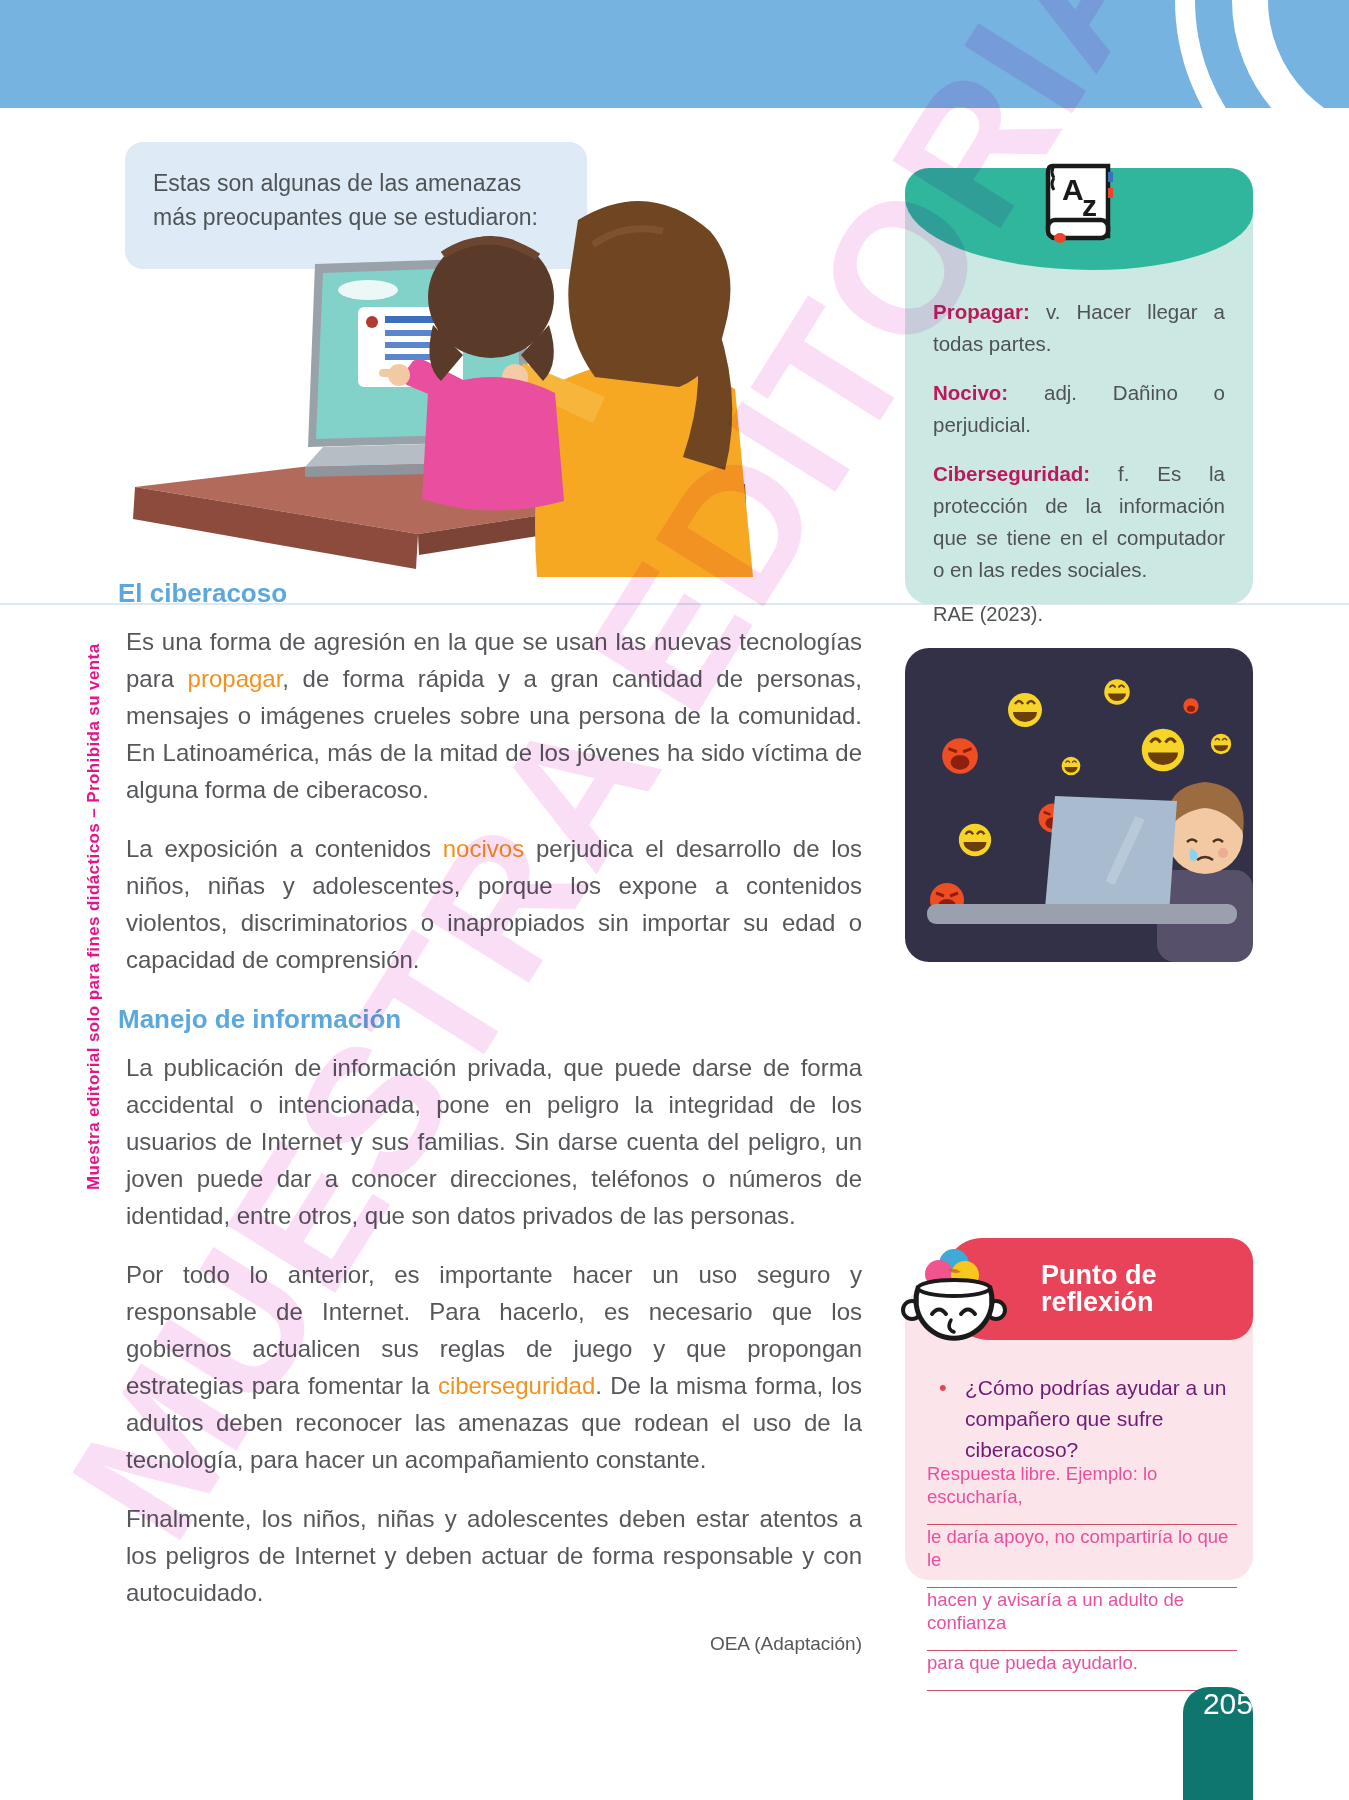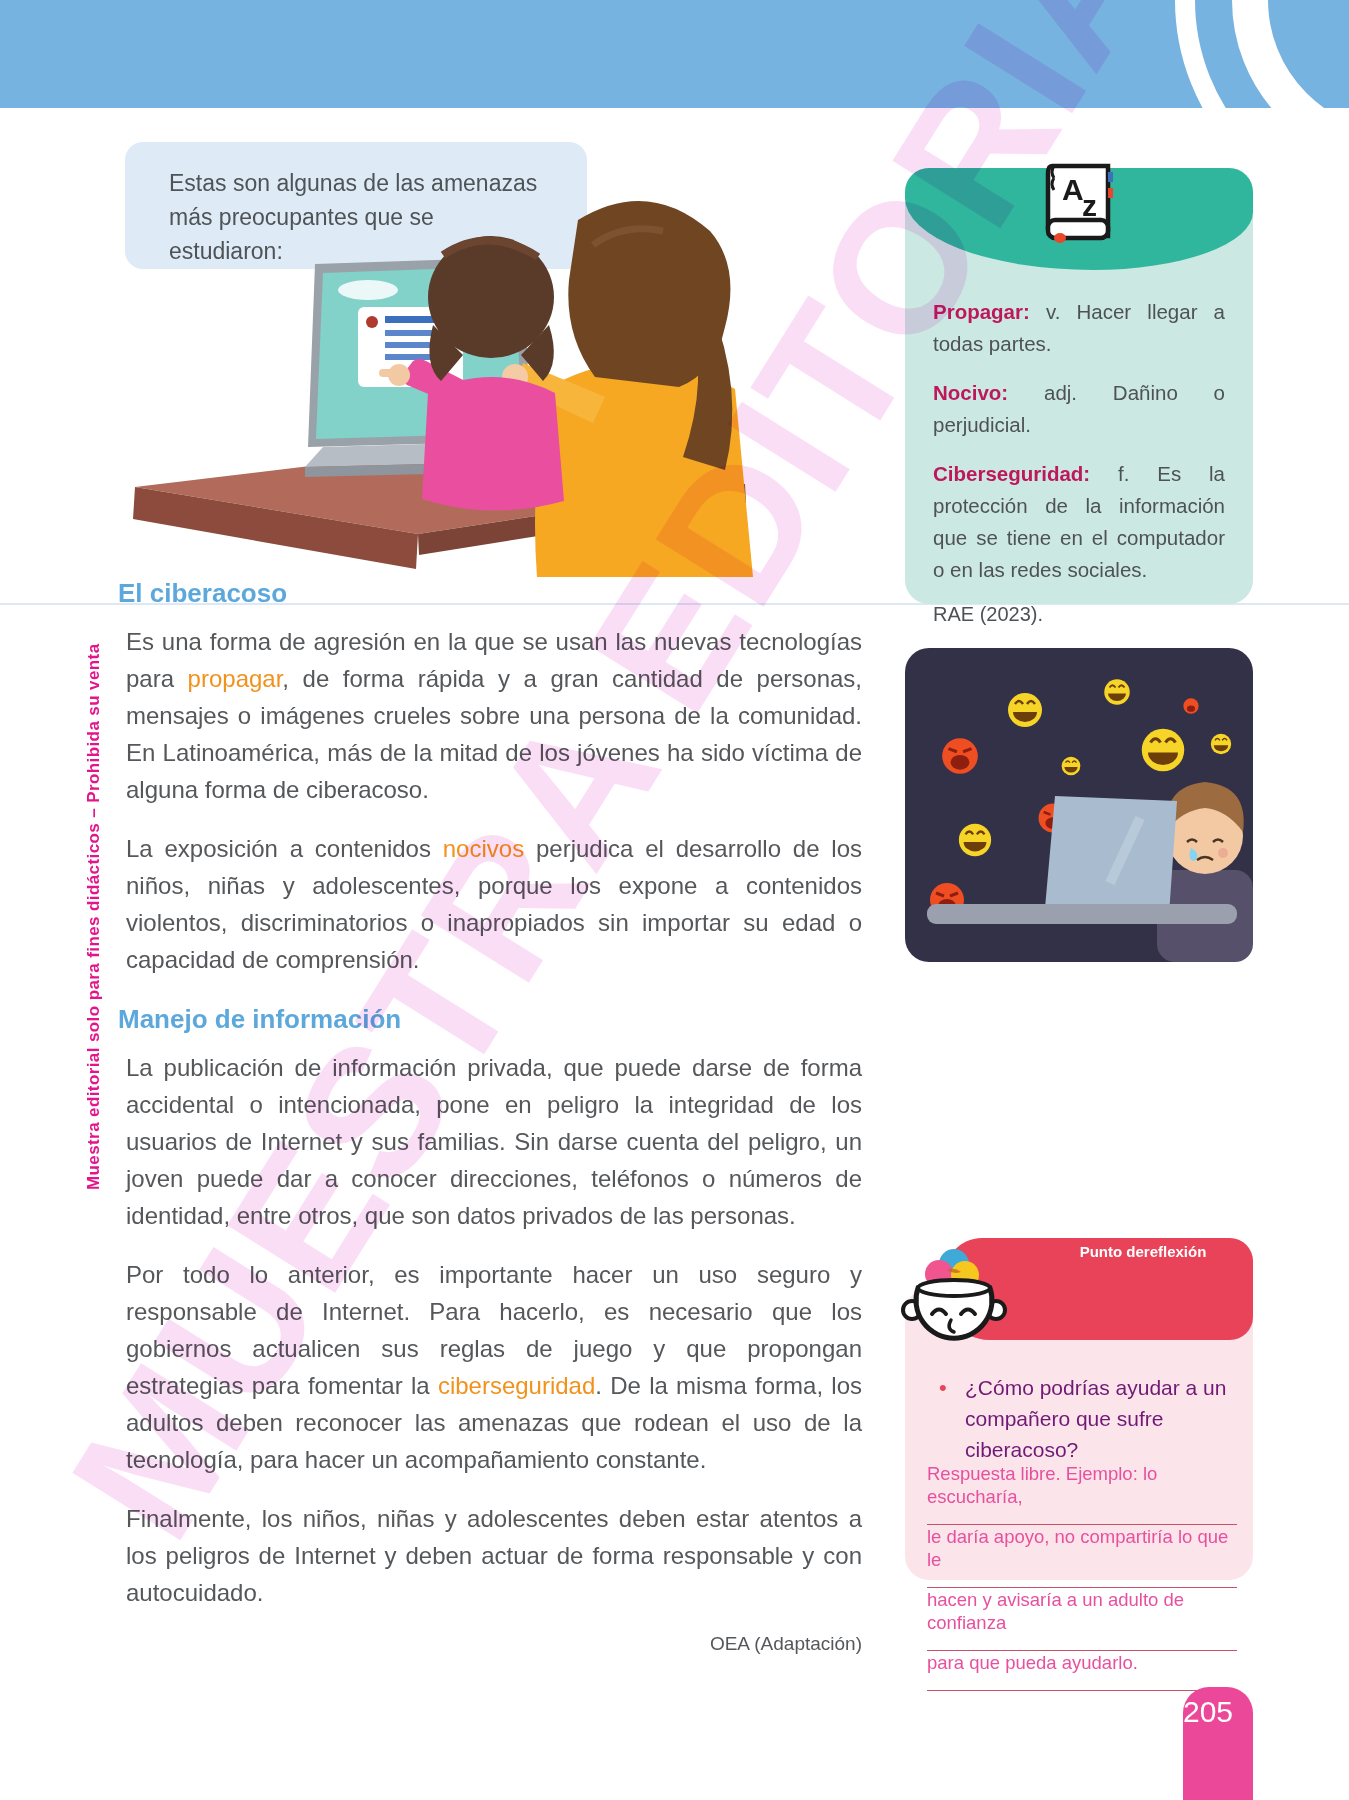--- a/index.html
+++ b/index.html
@@ -4,21 +4,21 @@
 <style>
   html,body{margin:0;padding:0;background:#ffffff;}
   #page{position:relative;width:1349px;height:1800px;background:#fff;overflow:hidden;
         font-family:"Liberation Sans",sans-serif;}
 
   
   .topbar{position:absolute;left:0;top:0;width:1349px;height:108px;}
 
   
   .bubble{position:absolute;left:125px;top:142px;width:462px;height:127px;box-sizing:border-box;
-          background:#DEEBF7;border-radius:18px;padding:24px 44px;
+          background:#DEEBF7;border-radius:18px;padding:24px 28px;
           font-size:23px;line-height:34px;color:#4E5356;}
 
   
   .kids-illu{position:absolute;left:123px;top:185px;width:640px;height:392px;}
 
   
   .faint-rule{position:absolute;left:0;top:603px;width:1349px;height:2px;background:#DCE9F5;}
 
   
   .edition-notice{position:absolute;left:84px;top:540px;height:650px;
@@ -46,39 +46,39 @@
 
   
   .cyber-img{position:absolute;left:905px;top:648px;width:348px;height:314px;}
 
   
   .reflection-wrap{position:absolute;left:905px;top:1238px;width:348px;height:342px;}
   .reflection-panel{position:absolute;left:0;right:0;top:50px;bottom:0;background:#FBE5EB;border-radius:24px;}
   .reflection-header{position:absolute;left:36px;right:0;top:0;height:102px;background:#E84358;
             border-radius:60px 34px 34px 70px / 70px 34px 34px 80px;}
   .reflection-title{position:absolute;left:100px;right:8px;top:0;bottom:0;
-            display:flex;flex-direction:row;justify-content:center;
-            color:#fff;font-size:15px;font-weight:bold;line-height:27px;}
+            display:flex;flex-direction:column;justify-content:center;
+            color:#fff;font-size:27px;font-weight:bold;line-height:27px;}
   .head-icon{position:absolute;left:-6px;top:2px;width:110px;height:114px;}
   .reflection-question{position:absolute;left:34px;right:18px;top:134px;display:flex;}
   .rq-bullet{width:26px;color:#E84358;font-size:22px;line-height:31px;}
   .rq-text{flex:1;font-size:21px;line-height:31px;color:#701a75;}
   .reflection-answer{position:absolute;left:22px;right:16px;top:224px;color:#E8509E;}
   .ans-line{display:block;font-size:18.5px;line-height:23px;border-bottom:1.6px solid #C8506B;padding-bottom:16px;}
 
   
   .watermark{position:absolute;left:-280px;top:690px;width:1700px;text-align:center;
             font-size:185px;font-weight:bold;letter-spacing:2px;white-space:nowrap;
             color:#F6BDEE;opacity:.5;transform:rotate(-58deg);
             mix-blend-mode:multiply;pointer-events:none;z-index:60;}
 
   
-  .page-tab{position:absolute;left:1183px;top:1687px;width:70px;height:113px;background:#ec4899;
-            border-radius:26px 26px 0 0;color:#fff;font-size:30px;text-align:left;
-            padding-top:8px;box-sizing:border-box;}
+  .page-tab{position:absolute;left:1183px;top:1687px;width:70px;height:113px;background:#0f766e;
+            border-radius:26px 26px 0 0;color:#fff;font-size:30px;text-align:right;
+            padding-top:0;box-sizing:border-box;}
 </style>
 </head>
 <body>
 
 <div id="page">
 
   <svg class="topbar" viewBox="0 0 1349 108">
     <rect x="0" y="0" width="1349" height="108" fill="#77B3E0"></rect>
     <circle cx="1400" cy="0" r="215" fill="none" stroke="#ffffff" stroke-width="20"></circle>
     <circle cx="1400" cy="0" r="150" fill="none" stroke="#ffffff" stroke-width="36"></circle>

